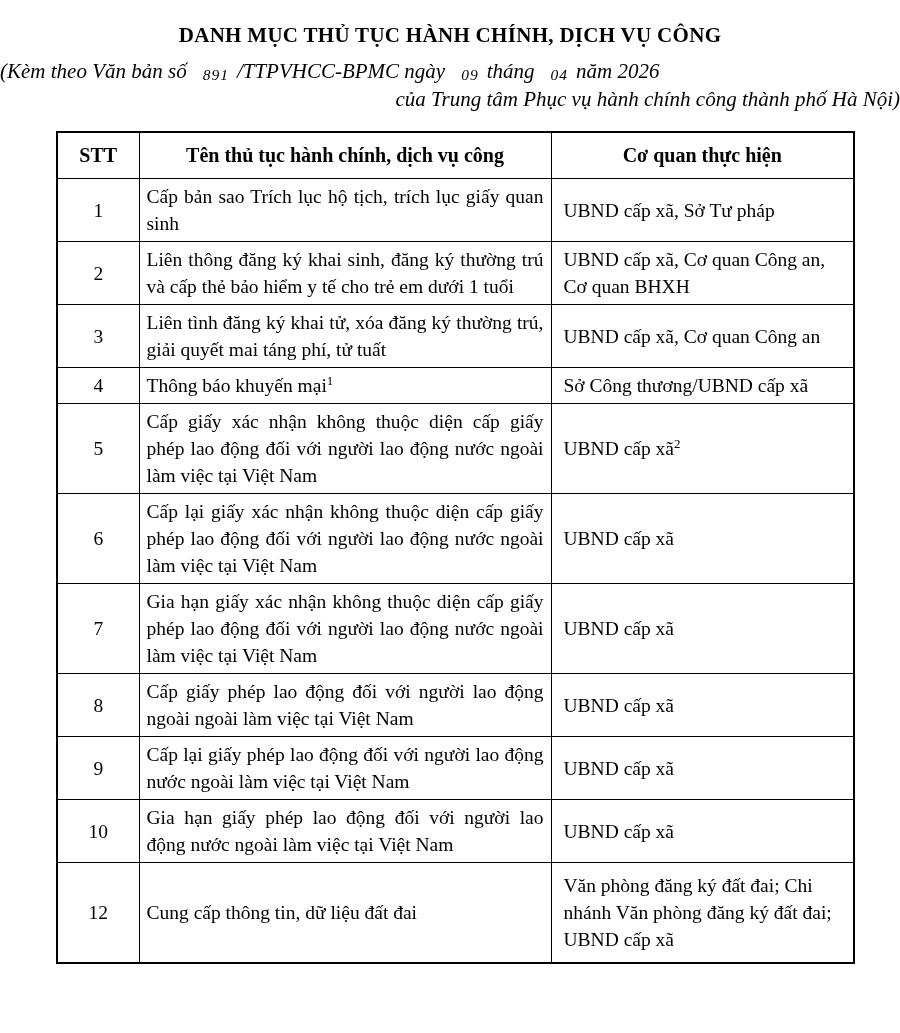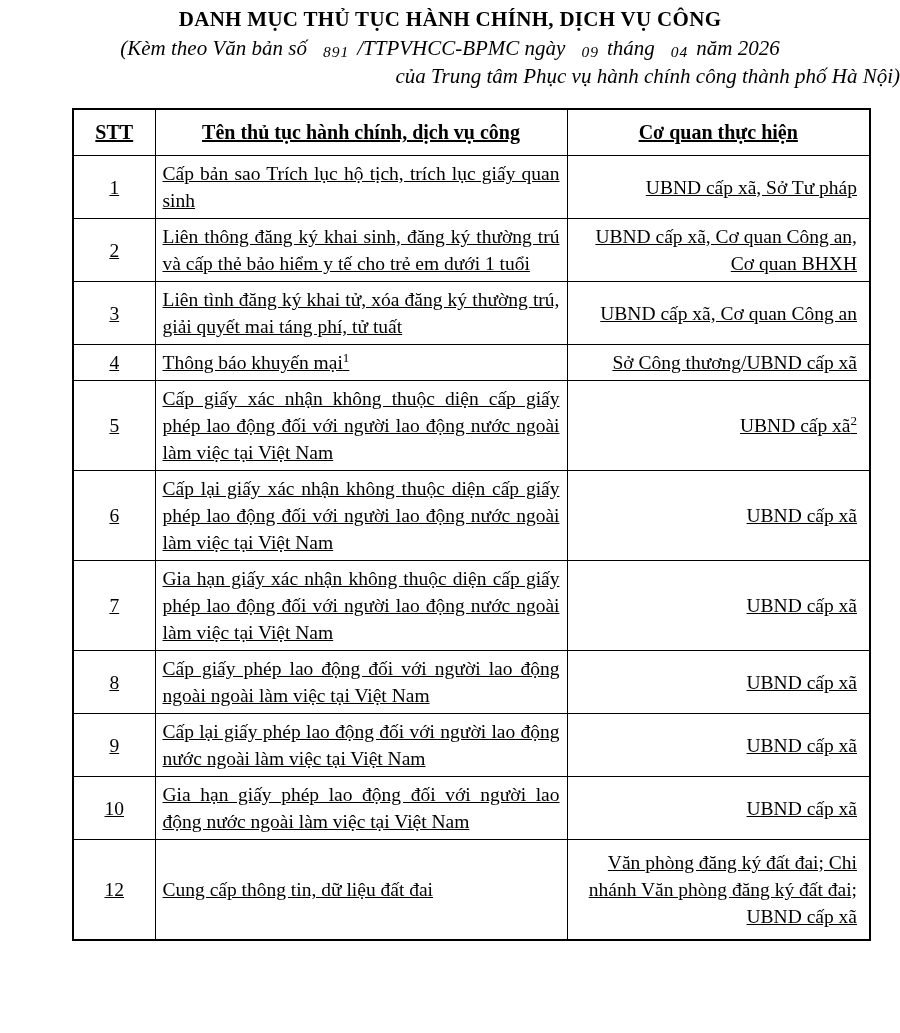--- a/index.html
+++ b/index.html
@@ -7,61 +7,60 @@
     padding: 0;
     background: #ffffff;
     color: #000000;
     font-family: "Liberation Serif", "DejaVu Serif", serif;
   }
   .page {
     width: 900px;
     height: 1033px;
     background: #ffffff;
     box-sizing: border-box;
-    padding-top: 7px;
+    padding-top: 23px;
     overflow: hidden;
   }
   .title-line {
     font-weight: bold;
     font-size: 21px;
     line-height: 25px;
     text-align: center;
     letter-spacing: 0.3px;
     white-space: nowrap;
   }
   .subtitle {
     font-style: italic;
     font-size: 21px;
     line-height: 27px;
-    text-align: center;
-    margin-top: 3px;
+    text-align: left;
+    margin-top: 10px;
     white-space: nowrap;
   }
   .subtitle-line2 {
     font-style: italic;
     font-size: 21px;
     line-height: 27px;
     text-align: right;
     white-space: nowrap;
   }
   .filled-num {
     font-size: 15.5px;
     position: relative;
     top: 2px;
     margin: 0 8px 0 16px;
     letter-spacing: 1px;
   }
   table.proc-table {
     border-collapse: collapse;
     table-layout: fixed;
-    margin-left: 72px;
+    margin-left: 56px;
     margin-top: 18px;
     width: 797px;
     border: 2px solid #000000;
-    text-decoration: underline;
   }
   .proc-table th, .proc-table td {
     border: 1px solid #000000;
     vertical-align: middle;
     font-size: 19.5px;
     line-height: 27px;
     box-sizing: border-box;
   }
   .proc-table th {
     font-weight: bold;
@@ -74,21 +73,21 @@
   col.c-agency { width: 303px; }
   td.col-stt {
     text-align: center;
     padding: 4px 4px;
   }
   td.col-name {
     text-align: justify;
     padding: 4px 7px;
   }
   td.col-agency {
-    text-align: right;
+    text-align: left;
     padding: 4px 12px;
   }
   tr.tall td { padding-top: 9px; padding-bottom: 9px; }
   sup.fnref {
     font-size: 13px;
     line-height: 0;
   }
 </style>
 </head>
 <body>

